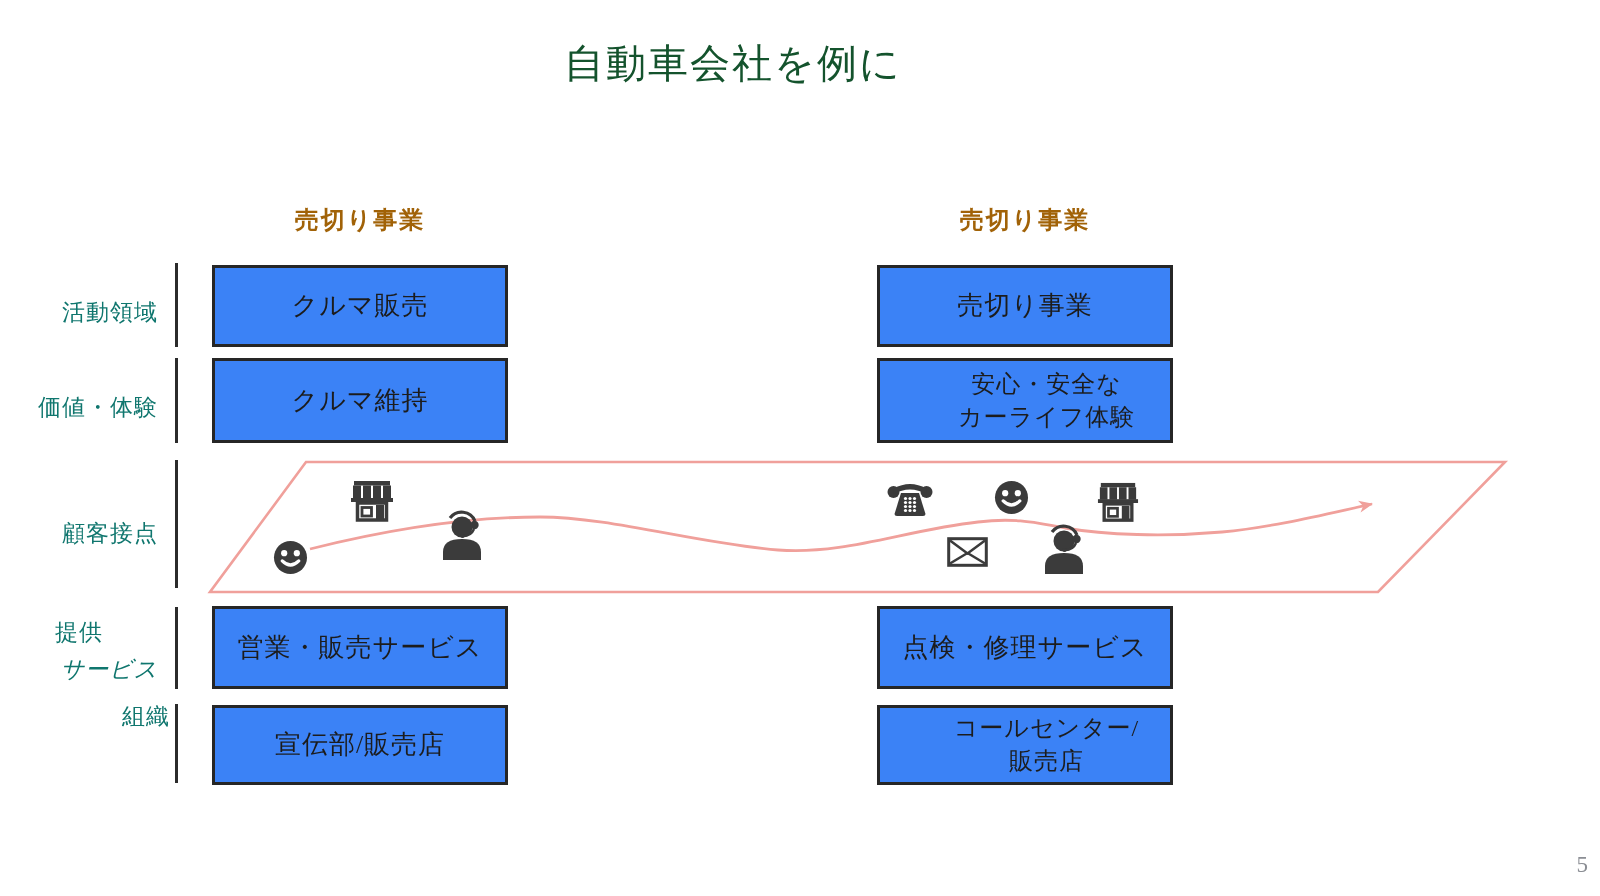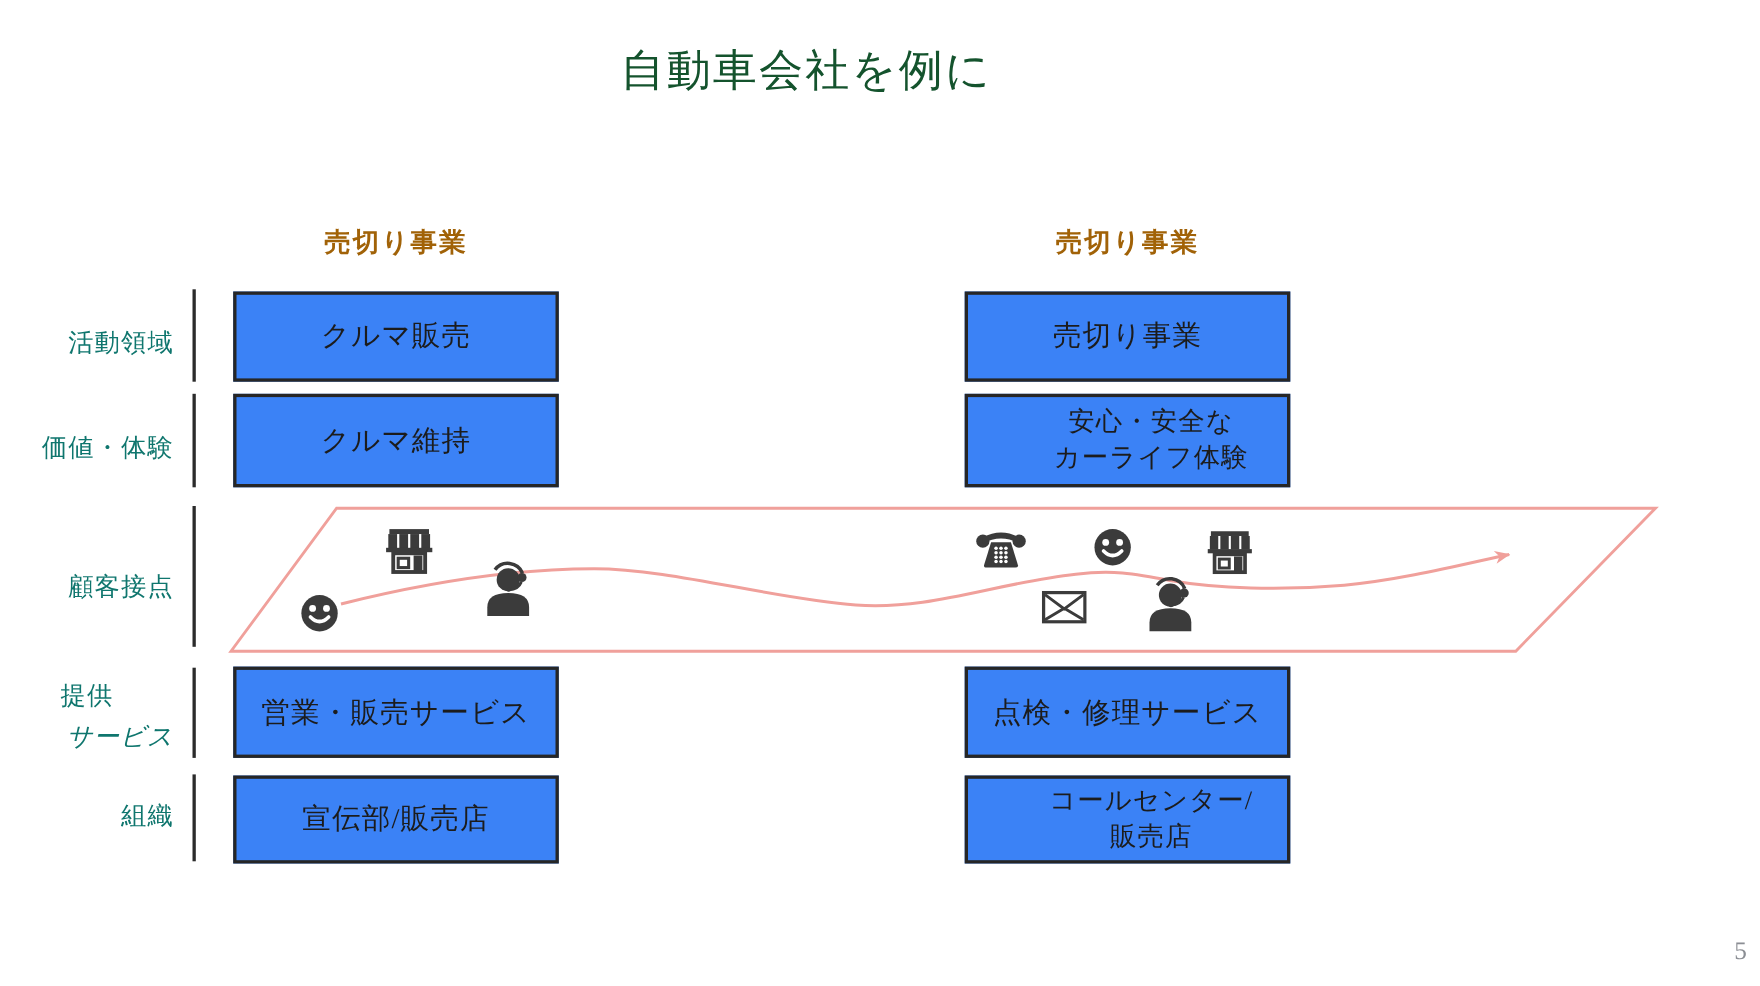--- a/index.html
+++ b/index.html
@@ -52,21 +52,21 @@
   <div class="abs col-header left">売切り事業</div>
   <div class="abs col-header right">売切り事業</div>
 
   <div class="abs row-label" style="top:312px;">活動領域</div>
   <div class="abs row-label" style="top:407px;">価値・体験</div>
   <div class="abs row-label" style="top:533px;">顧客接点</div>
   <div class="abs row-label" style="top:651px;">
     <span style="display:block;text-align:center;">提供</span>
     <span style="display:block;font-style:italic;">サービス</span>
   </div>
-  <div class="abs row-label" style="top:742px;">組織</div>
+  <div class="abs row-label" style="top:716px;padding-left:12px;">組織</div>
 
   <div class="abs vbar" style="top:263px;height:84px;"></div>
   <div class="abs vbar" style="top:358px;height:85px;"></div>
   <div class="abs vbar" style="top:460px;height:128px;"></div>
   <div class="abs vbar" style="top:607px;height:82px;"></div>
   <div class="abs vbar" style="top:704px;height:79px;"></div>
 
   <div class="abs box lcol r1">クルマ販売</div>
   <div class="abs box lcol r2">クルマ維持</div>
   <div class="abs box lcol r4">営業・販売サービス</div>

